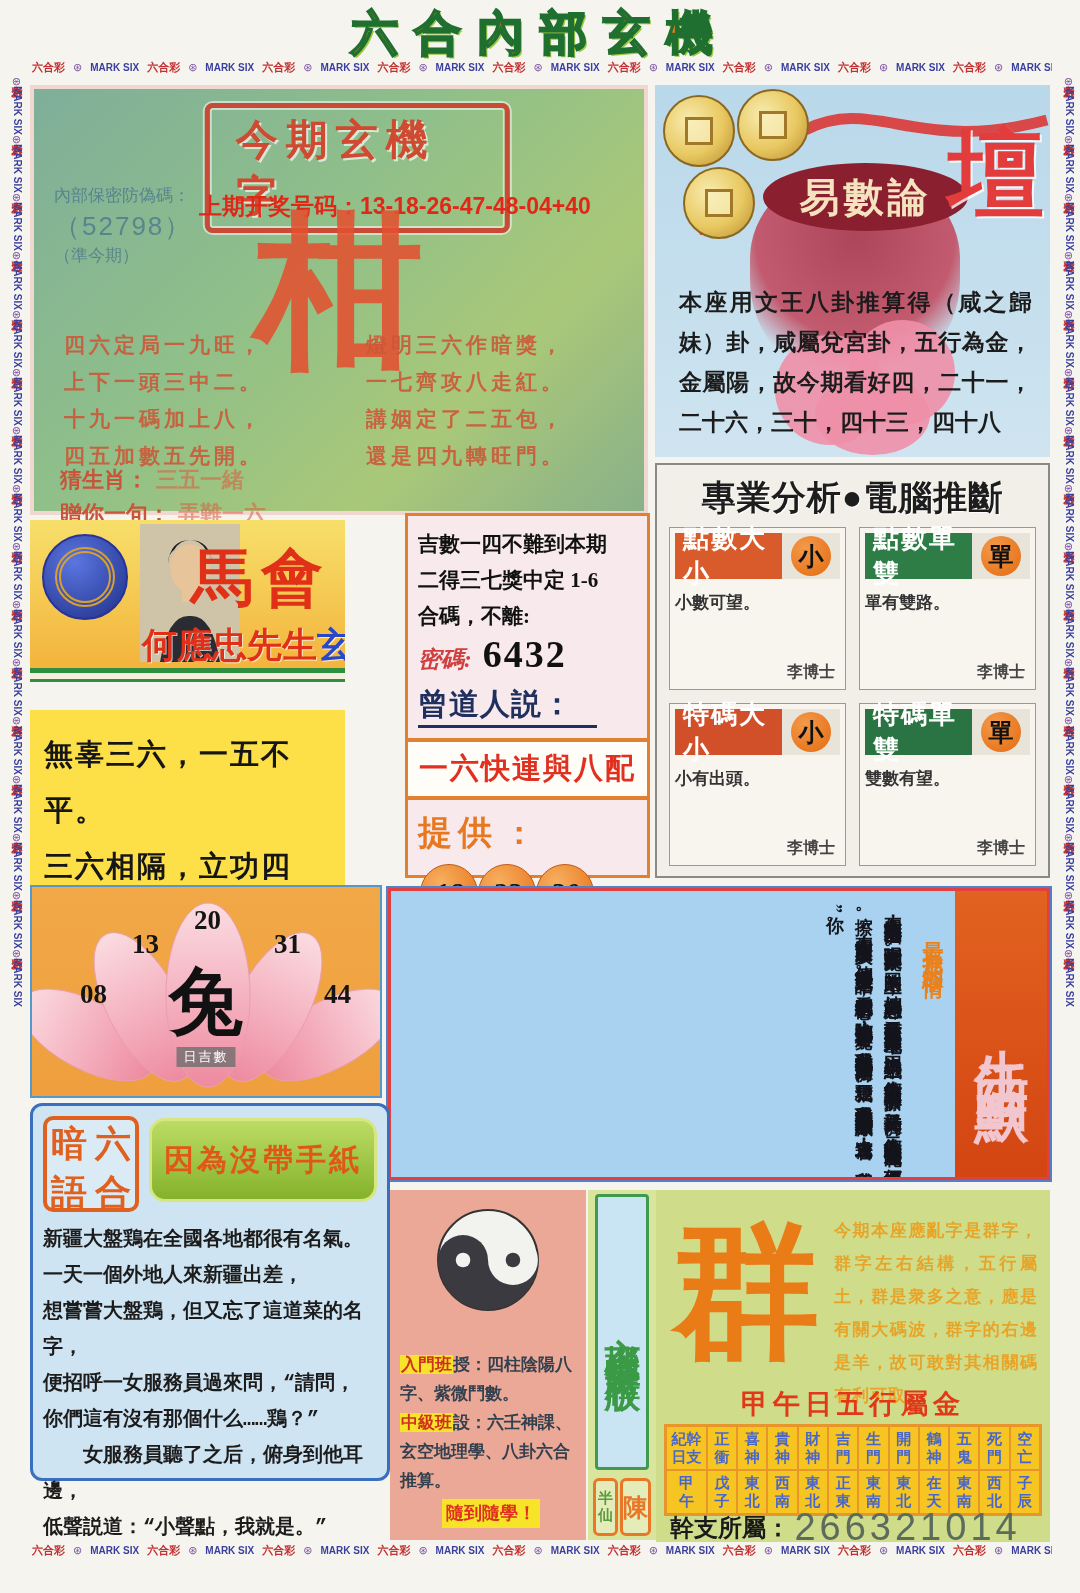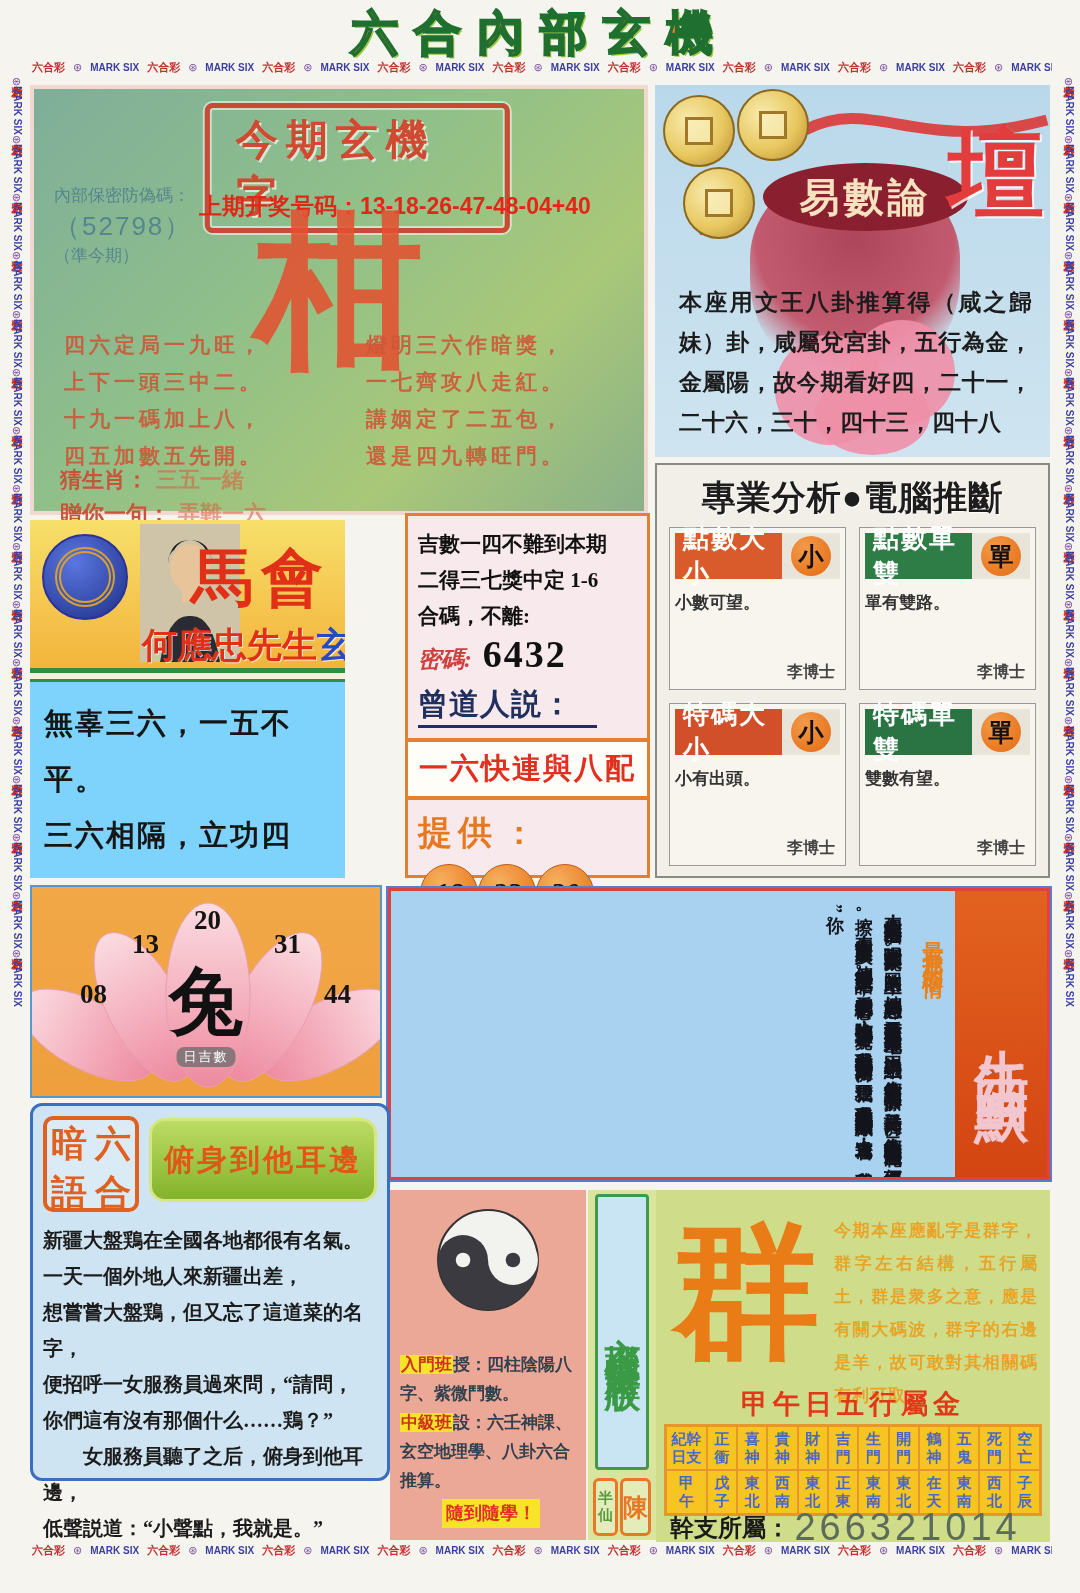--- a/index.html
+++ b/index.html
@@ -78,22 +78,22 @@
   #jockey-emblem{position:absolute;left:12px;top:14px;width:86px;height:86px;border-radius:50%;
     background:radial-gradient(circle at 38% 32%,#5a76e0,#1f2f88);border:2px solid #28329a;}
   #jockey-emblem::after{content:"";position:absolute;inset:11px;border:6px double #d8a030;border-radius:50%;}
   #jockey-photo{position:absolute;left:110px;top:4px;width:100px;height:138px;}
   #jockey-brand{position:absolute;right:14px;top:16px;font-size:62px;font-weight:900;letter-spacing:8px;color:#e03018;
     font-family:"Liberation Serif",serif;}
   #jockey-sub{position:absolute;left:112px;top:102px;font-size:35px;font-weight:900;font-family:"Liberation Serif",serif;
     color:#e03018;text-shadow:1px 1px 0 rgba(255,255,255,.7);white-space:nowrap;}
   #jockey-sub .blue{color:#2848c8;}
   #jockey-sep{height:14px;background:#f6efdd;border-top:5px solid #2f8f3f;border-bottom:3px solid #2f8f3f;}
-  #jockey-body{height:196px;background:#7dd3fc;padding:16px 14px 0;font-family:Liberation Mono, monospace;
-    font-weight:700;color:#161616;}
+  #jockey-body{height:196px;background:#fde047;padding:16px 14px 0;font-family:Liberation Sans, sans-serif;
+    font-weight:700;color:#161616;margin-top:28px;}
   .jockey-line{font-size:29px;line-height:56px;letter-spacing:2px;}
   #jockey-note{text-align:center;font-size:22px;letter-spacing:2px;margin-top:6px;}
 
   
   #p-zengdao{left:405px;top:513px;width:245px;height:365px;background:#f7e9ec;border:3px solid #e08030;padding:10px 10px 0;}
   .zd-line{font-family:"Liberation Serif",serif;font-size:21px;font-weight:700;color:#111;line-height:36px;}
   #zd-code{font-family:"Liberation Serif",serif;line-height:40px;}
   #zd-code .lbl{color:#d04040;font-size:23px;font-style:italic;font-weight:700;}
   #zd-code .val{color:#111;font-size:38px;font-weight:700;letter-spacing:2px;margin-left:7px;}
   #zd-speaker{font-size:30px;font-weight:900;color:#1f2f5e;letter-spacing:1px;border-bottom:3px solid #1f2f5e;
@@ -107,21 +107,21 @@
     background:radial-gradient(circle at 35% 30%,#f6b060,#e86a10);display:flex;align-items:center;justify-content:center;
     font-size:29px;font-weight:800;color:#141414;font-family:"Liberation Serif",serif;}
 
   
   #p-lotus{left:30px;top:885px;width:352px;height:213px;border:2px solid #5599cc;
     background:linear-gradient(180deg,#f2a847,#ef9f3d);overflow:hidden;}
   .lotus-num{position:absolute;font-size:27px;font-weight:800;color:#141414;font-family:"Liberation Serif",serif;}
   #lotus-zodiac{position:absolute;left:0;right:0;top:78px;text-align:center;font-size:74px;line-height:1;
     color:#111;font-weight:900;font-family:"Liberation Serif",serif;}
   #lotus-chip{position:absolute;left:50%;transform:translateX(-50%);top:160px;background:rgba(110,110,110,.8);
-    color:#fff;font-size:13px;padding:1px 7px;letter-spacing:2px;border-radius:8px;}
+    color:#fff;font-size:13px;padding:1px 7px;letter-spacing:2px;}
 
   
   #p-humor{left:388px;top:888px;width:662px;height:292px;background:#a8d2f0;border:3px solid #e04040;
     outline:2px solid #5580c8;display:flex;overflow:hidden;}
   #humor-story{flex:1;writing-mode:vertical-rl;padding:12px 6px 8px 6px;font-family:"Liberation Serif",serif;
     font-size:18px;font-weight:700;line-height:29px;letter-spacing:1px;color:#14141c;overflow:hidden;}
   #humor-sub{writing-mode:vertical-rl;font-size:21px;font-weight:900;color:#e8821e;letter-spacing:6px;
     padding:34px 8px 0 6px;}
   #humor-title{width:92px;background:linear-gradient(180deg,#e26220,#d34512);writing-mode:vertical-rl;
     display:flex;align-items:center;justify-content:center;font-size:54px;font-weight:900;color:#f2c6ce;
@@ -130,21 +130,21 @@
   
   #p-anyu{left:30px;top:1103px;width:360px;height:378px;background:#cfe4f2;border:3px solid #3a6fc0;border-radius:12px;padding:10px;}
   #anyu-head{display:flex;gap:10px;}
   #anyu-stamp{width:96px;height:96px;border:4px solid #e06020;border-radius:10px;display:grid;flex:none;
     grid-template-columns:1fr 1fr;grid-template-rows:1fr 1fr;background:rgba(255,255,255,.25);}
   #anyu-stamp span{display:flex;align-items:center;justify-content:center;font-size:36px;font-weight:900;
     color:#e06020;font-family:"Liberation Serif",serif;}
   #anyu-headline{flex:1;height:84px;margin-top:2px;background:linear-gradient(180deg,#bcdc64,#84b22c);
     border:3px solid #d6e680;border-radius:16px;display:flex;align-items:center;justify-content:center;
     font-size:30px;font-weight:900;color:#e05818;letter-spacing:3px;font-family:"Liberation Serif",serif;}
-  #anyu-lines{margin-top:10px;font-family:Liberation Serif, serif;font-size:20px;font-weight:700;
+  #anyu-lines{margin-top:10px;font-family:Liberation Mono, monospace;font-size:20px;font-weight:700;
     color:#1c1c1c;line-height:36px;}
 
   
   #p-school{left:390px;top:1190px;width:196px;height:350px;background:#eba896;padding:14px 10px;}
   #school-yy{display:block;margin:4px auto 0;}
   #school-text{position:absolute;left:10px;right:8px;bottom:12px;font-family:"Liberation Serif",serif;
     font-size:17px;font-weight:700;color:#33404e;line-height:29px;}
   .hl{background:#f7e428;color:#d03020;font-weight:900;padding:0 1px;}
   #school-slogan{display:inline-block;background:#f7e428;color:#e03020;font-weight:900;font-size:18px;
     margin:4px 0 0 42px;padding:0 4px;}
@@ -350,21 +350,21 @@
   </div>
 
   <div id="p-anyu" class="panel" data-name="anyu-joke-panel">
     <div id="anyu-head" data-name="anyu-header">
       <div id="anyu-stamp" data-name="liuhe-anyu-stamp">
         <span data-name="stamp-char">暗</span>
         <span data-name="stamp-char">六</span>
         <span data-name="stamp-char">語</span>
         <span data-name="stamp-char">合</span>
       </div>
-      <div id="anyu-headline" data-name="joke-headline">俯身到他耳邊</div>
+      <div id="anyu-headline" data-name="joke-headline">因為沒帶手紙</div>
     </div>
     <div id="anyu-lines" data-name="joke-body">
       <div data-name="joke-line">新疆大盤鶏在全國各地都很有名氣。</div>
       <div data-name="joke-line">一天一個外地人來新疆出差，</div>
       <div data-name="joke-line">想嘗嘗大盤鶏，但又忘了這道菜的名字，</div>
       <div data-name="joke-line">便招呼一女服務員過來問，“請問，</div>
       <div data-name="joke-line">你們這有沒有那個什么……鶏？”</div>
       <div data-name="joke-line">　　女服務員聽了之后，俯身到他耳邊，</div>
       <div data-name="joke-line">低聲説道：“小聲點，我就是。”</div>
     </div>

